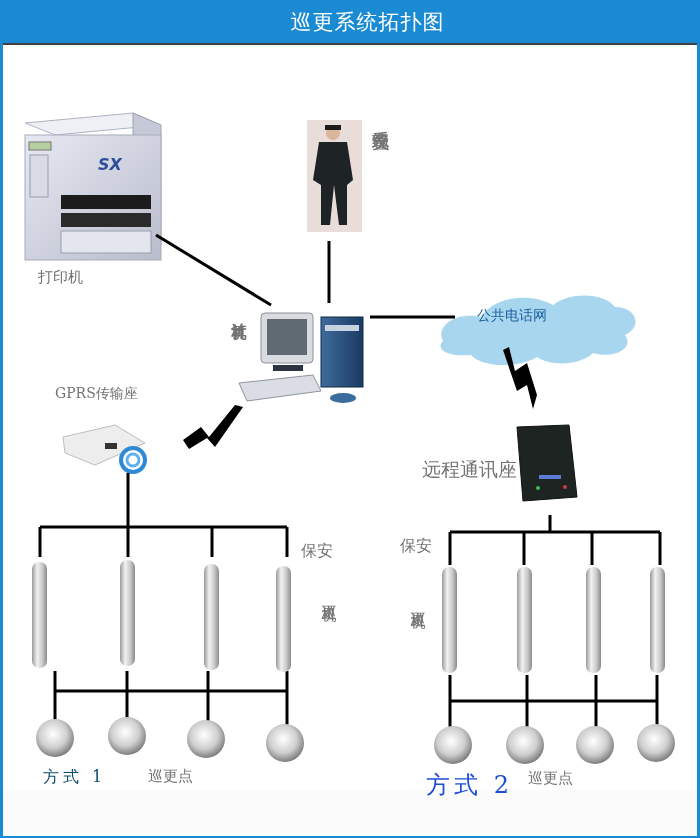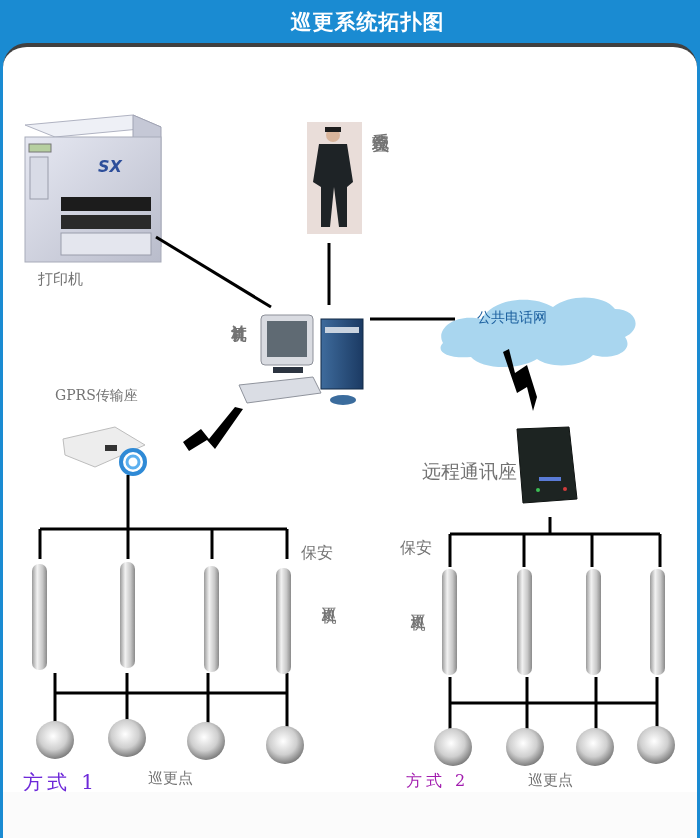--- a/index.html
+++ b/index.html
@@ -1,19 +1,19 @@
 <!DOCTYPE html>
 <html><head>
 <meta charset="utf-8">
 <style>
   html, body { margin:0; padding:0; }
   body { width:700px; height:838px; background:#1a8bd2; position:relative; overflow:hidden; font-family:"DejaVu Sans", sans-serif; }
   .title-bar { position:absolute; left:0; top:0; width:700px; height:43px; background:#1a8bd2; display:flex; align-items:center; justify-content:center; }
-  .title-bar span { color:#fff; font-weight:bold; font-size:21px; letter-spacing:1px; font-family:"DejaVu Sans", sans-serif;margin-left:35px; }
-  .canvas { position:absolute; left:3px; top:43px; width:694px; height:791px; background:#ffffff; border-top:4px solid #404040;border-radius:24px; }
+  .title-bar span { color:#fff; font-weight:normal; font-size:21px; letter-spacing:1px; font-family:"DejaVu Sans", sans-serif;margin-left:35px; }
+  .canvas { position:absolute; left:3px; top:43px; width:694px; height:791px; background:#ffffff; border-top:2px solid #404040; }
   .canvas-bottom { position:absolute; left:0; top:745px; width:694px; height:46px; background:#fbfbfb; }
   .lbl { position:absolute; color:#737373; font-family:"DejaVu Serif", serif; font-size:15px; white-space:nowrap; }
   .lbl-sans { font-family:"DejaVu Sans", sans-serif; }
   .vert { writing-mode:vertical-rl; text-orientation:upright; letter-spacing:1px; }
   svg.lines { position:absolute; left:0; top:0; }
   .cloud-text { position:absolute; color:#1b5f9e; font-family:"DejaVu Sans", sans-serif; font-size:14px; }
 </style>
 </head>
 <body>
 
@@ -160,20 +160,20 @@
 
   <div class="lbl lbl-sans" style="left:35px; top:223px; font-size:15px;">打印机</div>
   <div class="lbl lbl-sans vert" style="left:367px; top:72px; font-size:17px;">系统管理员</div>
   <div class="lbl vert" style="left:226px; top:266px; font-size:15px; font-weight:bold;">计算机</div>
   <div class="cloud-text" style="left:474px; top:262px;">公共电话网</div>
   <div class="lbl" style="left:52px; top:340px; font-size:14px;text-align:right;">GPRS传输座</div>
   <div class="lbl" style="left:419px; top:412px; font-size:19px;">远程通讯座</div>
 
   <div class="lbl lbl-sans" style="left:298px; top:496px; font-size:16px;">保安</div>
   <div class="lbl lbl-sans vert" style="left:316px; top:548px; font-size:15px;">巡更机</div>
-  <div class="lbl" style="left:20px; top:722px; font-size:20px; letter-spacing:4px; color:#6d28d9;">方式 1</div>
+  <div class="lbl" style="left:40px; top:722px; font-size:16px; letter-spacing:4px; color:#0c4a6e;">方式 1</div>
   <div class="lbl" style="left:145px; top:722px; font-size:15px;">巡更点</div>
 
   <div class="lbl lbl-sans" style="left:397px; top:491px; font-size:16px;">保安</div>
   <div class="lbl lbl-sans vert" style="left:405px; top:555px; font-size:15px;">巡更机</div>
-  <div class="lbl" style="left:403px; top:724px; font-size:16px; letter-spacing:4px; color:#a21caf;">方式 2</div>
+  <div class="lbl" style="left:423px; top:724px; font-size:24px; letter-spacing:4px; color:#1d4ed8;">方式 2</div>
   <div class="lbl" style="left:525px; top:724px; font-size:15px;">巡更点</div>
 </div>
 
 </body></html>

